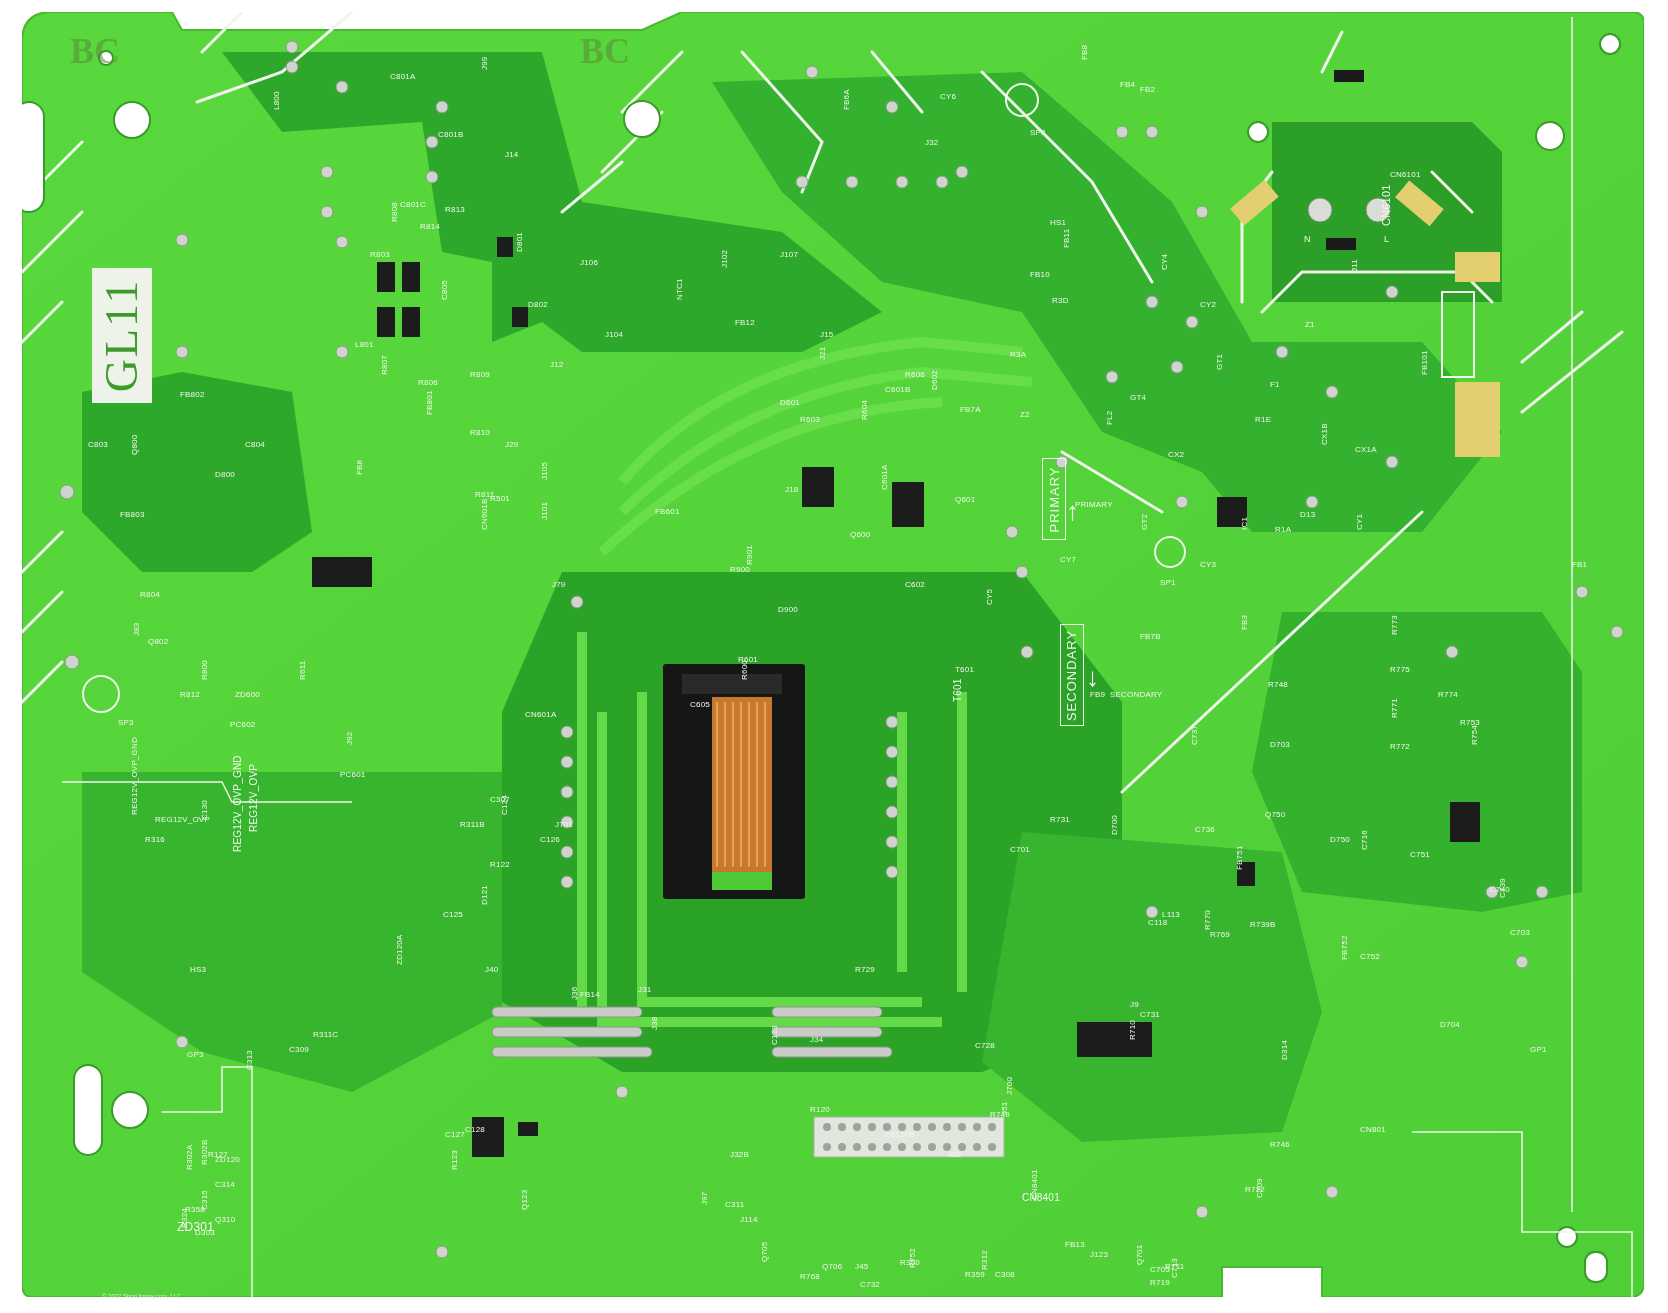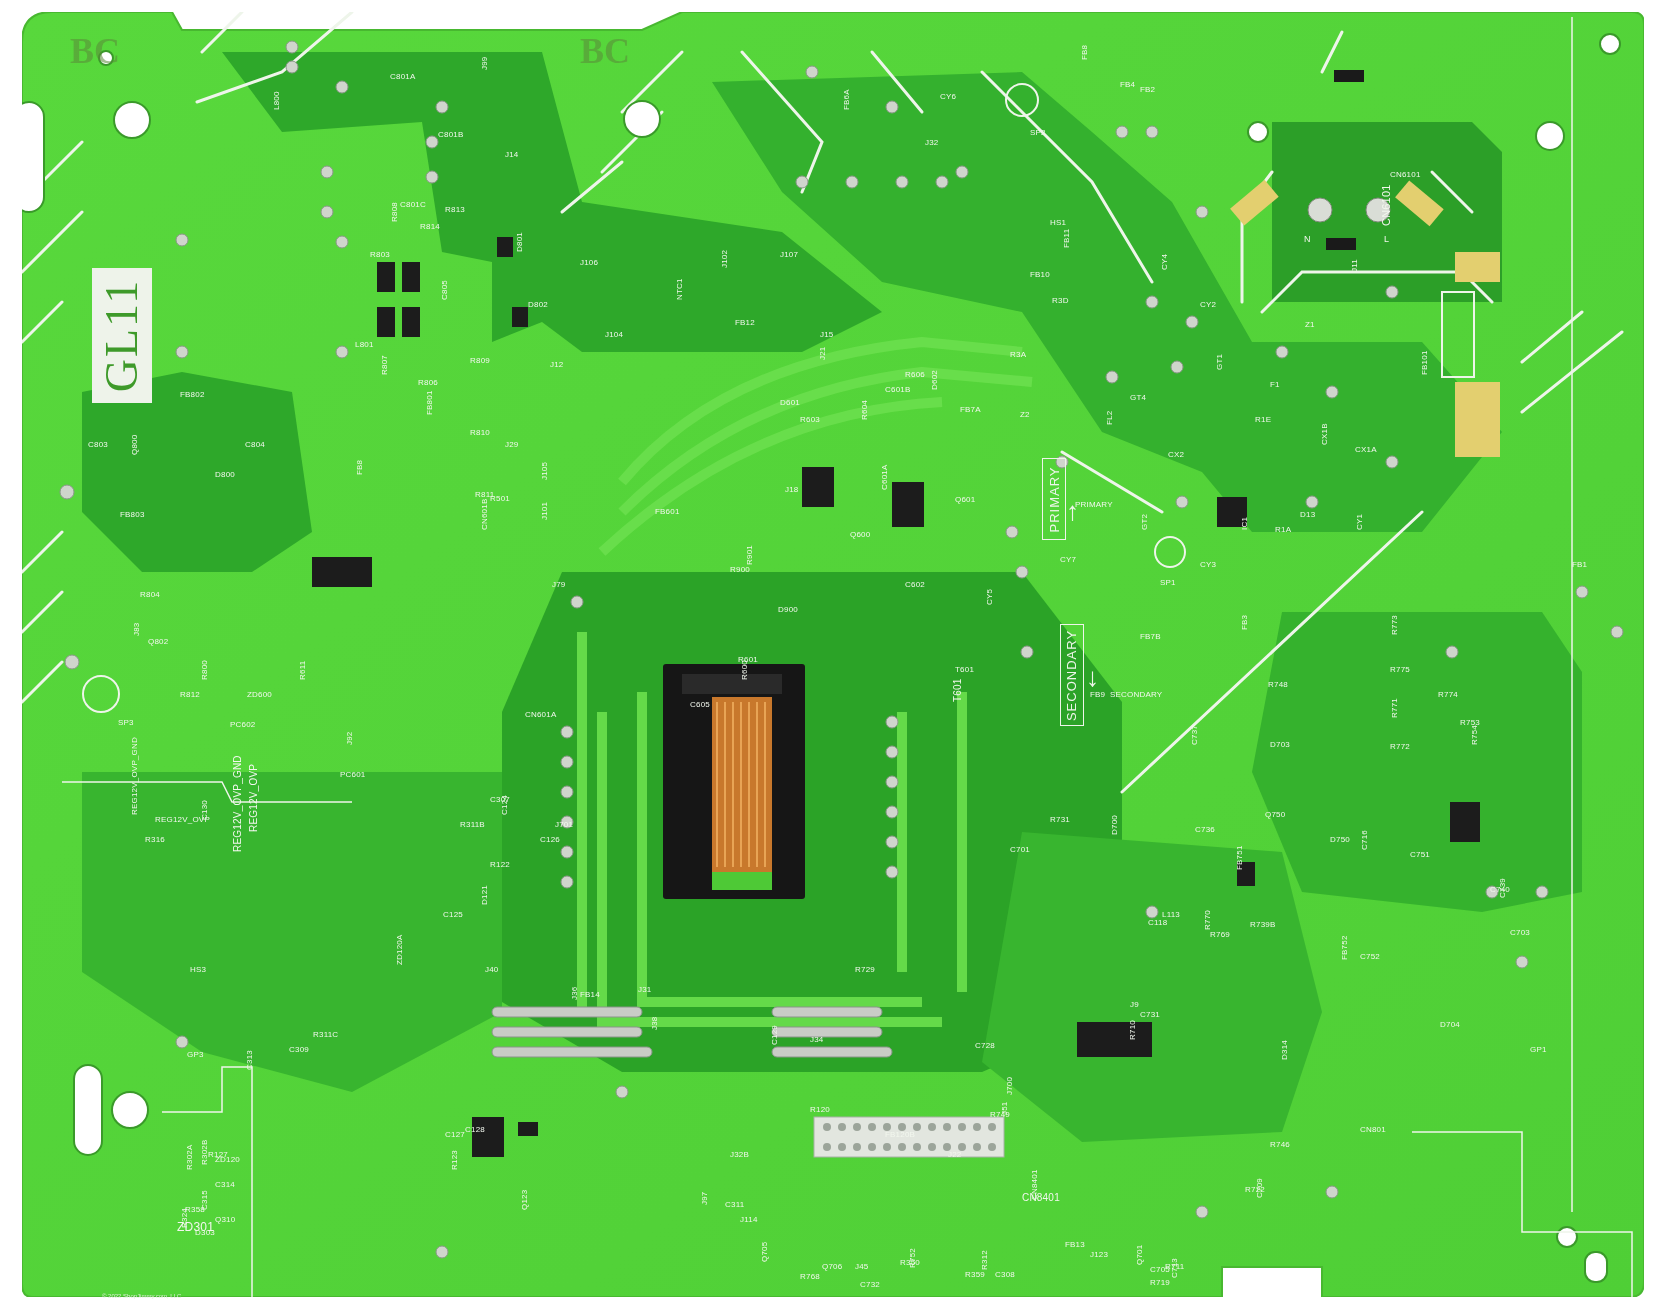--- a/index.html
+++ b/index.html
@@ -321,21 +321,21 @@
       <div class="silk" style="left: 1108px; top: 381px; font-size: 8px;">GT4</div>
       <div class="silk" style="left: 1248px; top: 368px; font-size: 8px;">F1</div>
       <div class="silk v" style="left: 1398px; top: 363px; font-size: 8px;">FB101</div>
       <div class="silk" style="left: 158px; top: 378px; font-size: 8px;">FB802</div>
       <div class="silk" style="left: 66px; top: 428px; font-size: 8px;">C803</div>
       <div class="silk v" style="left: 108px; top: 443px; font-size: 8px;">Q800</div>
       <div class="silk" style="left: 223px; top: 428px; font-size: 8px;">C804</div>
       <div class="silk" style="left: 193px; top: 458px; font-size: 8px;">D800</div>
       <div class="silk v" style="left: 358px; top: 363px; font-size: 8px;">R807</div>
       <div class="silk" style="left: 396px; top: 366px; font-size: 8px;">R806</div>
-      <div class="silk" style="left: 448px; top: 344px; font-size: 8px;">R809</div>
+      <div class="silk" style="left: 448px; top: 358px; font-size: 8px;">R809</div>
       <div class="silk v" style="left: 403px; top: 403px; font-size: 8px;">FB801</div>
       <div class="silk" style="left: 448px; top: 416px; font-size: 8px;">R810</div>
       <div class="silk" style="left: 483px; top: 428px; font-size: 8px;">J29</div>
       <div class="silk v" style="left: 518px; top: 468px; font-size: 8px;">J105</div>
       <div class="silk" style="left: 758px; top: 386px; font-size: 8px;">D601</div>
       <div class="silk" style="left: 778px; top: 403px; font-size: 8px;">R603</div>
       <div class="silk v" style="left: 838px; top: 408px; font-size: 8px;">R604</div>
       <div class="silk" style="left: 863px; top: 373px; font-size: 8px;">C601B</div>
       <div class="silk" style="left: 883px; top: 358px; font-size: 8px;">R606</div>
       <div class="silk v" style="left: 908px; top: 378px; font-size: 8px;">D602</div>
@@ -363,21 +363,21 @@
       <div class="silk" style="left: 1138px; top: 566px; font-size: 8px;">SP1</div>
       <div class="silk" style="left: 1178px; top: 548px; font-size: 8px;">CY3</div>
       <div class="silk v" style="left: 1218px; top: 518px; font-size: 8px;">IC1</div>
       <div class="silk" style="left: 1253px; top: 513px; font-size: 8px;">R1A</div>
       <div class="silk" style="left: 1278px; top: 498px; font-size: 8px;">D13</div>
       <div class="silk v" style="left: 1333px; top: 518px; font-size: 8px;">CY1</div>
       <div class="silk" style="left: 1518px; top: 548px; font-size: 8px; padding-left: 32px;">FB1</div>
       <div class="silk" style="left: 118px; top: 578px; font-size: 8px;">R804</div>
       <div class="silk v" style="left: 110px; top: 624px; font-size: 8px;">J83</div>
       <div class="silk" style="left: 126px; top: 625px; font-size: 8px;">Q802</div>
-      <div class="silk" style="left: 213px; top: 678px; font-size: 8px; margin-left: 12px;">ZD600</div>
+      <div class="silk" style="left: 213px; top: 678px; font-size: 8px;">ZD600</div>
       <div class="silk v" style="left: 276px; top: 668px; font-size: 8px;">R611</div>
       <div class="silk" style="left: 208px; top: 708px; font-size: 8px;">PC602</div>
       <div class="silk" style="left: 158px; top: 678px; font-size: 8px;">R812</div>
       <div class="silk v" style="left: 178px; top: 668px; font-size: 8px;">R800</div>
       <div class="silk" style="left: 96px; top: 706px; font-size: 8px;">SP3</div>
       <div class="silk" style="left: 318px; top: 758px; font-size: 8px;">PC601</div>
       <div class="silk v" style="left: 323px; top: 733px; font-size: 8px;">J92</div>
       <div class="silk" style="left: 530px; top: 568px; font-size: 8px;">J79</div>
       <div class="silk" style="left: 708px; top: 553px; font-size: 8px;">R900</div>
       <div class="silk v" style="left: 723px; top: 553px; font-size: 8px;">R901</div>

